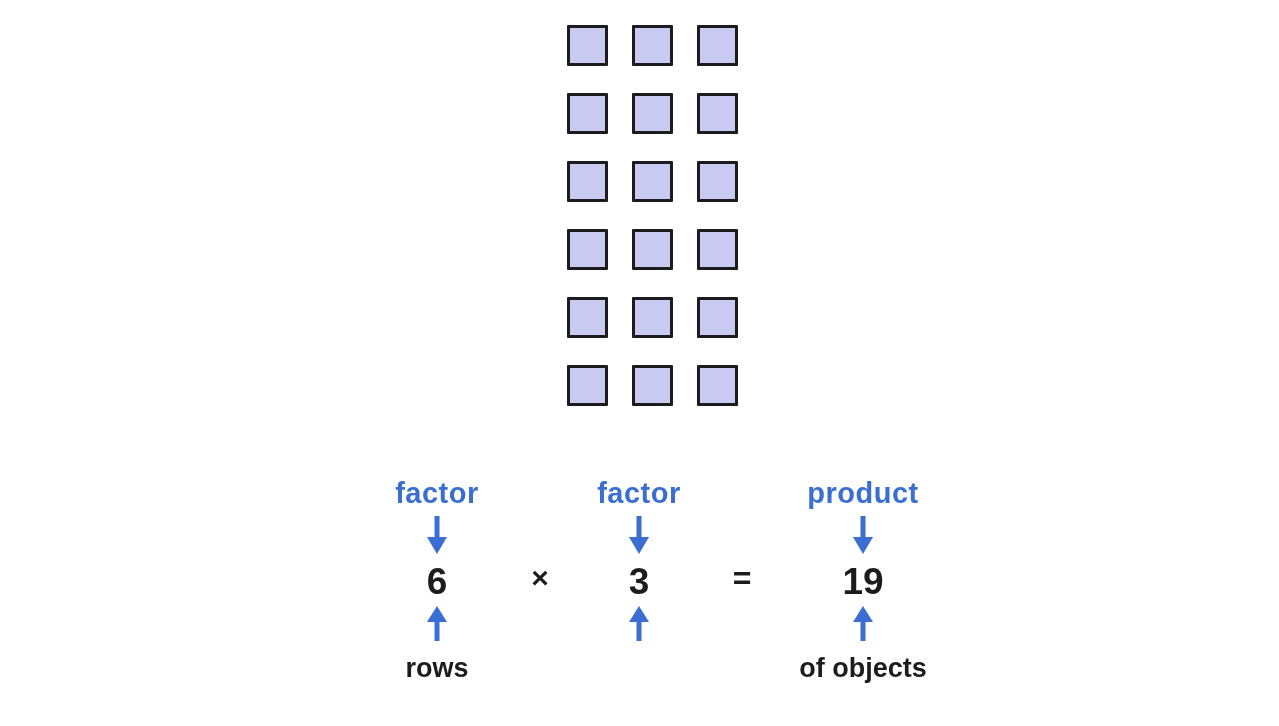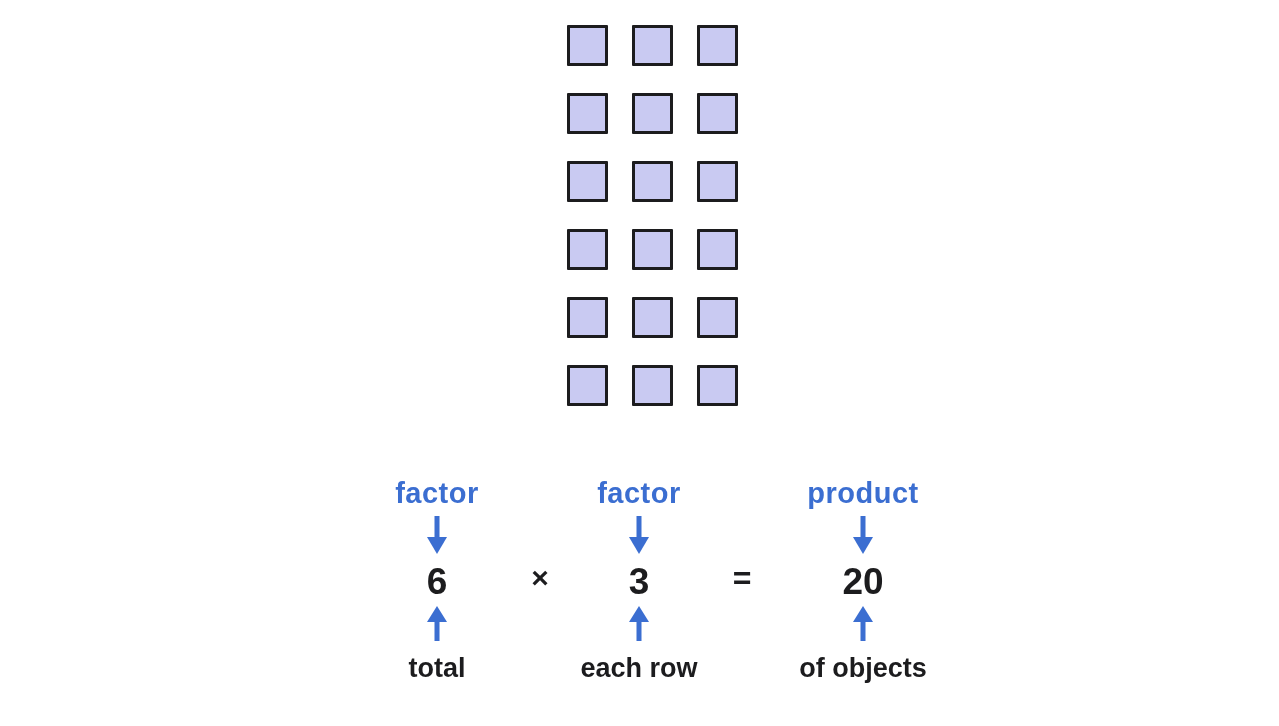--- a/index.html
+++ b/index.html
@@ -120,21 +120,21 @@
       </svg>
   </span>
   <div class="term-value">6</div>
   <span class="arrow arrow-up">
     <svg width="24" height="36" viewBox="0 0 24 36">
         <polygon points="12,0 2,16 22,16" fill="currentColor"></polygon>
         <rect x="9.5" y="13" width="5" height="22" fill="currentColor"></rect>
       </svg>
   </span>
   <div class="annotation">
-    <div>total</div>
+    <div>rows</div>
   </div>
 </div>
 
 <div class="operator op-times">×</div>
 
 <div class="col col-2">
   <div class="term-label">factor</div>
   <span class="arrow arrow-down">
     <svg width="24" height="40" viewBox="0 0 24 40">
         <rect x="9.5" y="1" width="5" height="23" fill="currentColor"></rect>
@@ -142,35 +142,34 @@
       </svg>
   </span>
   <div class="term-value">3</div>
   <span class="arrow arrow-up">
     <svg width="24" height="36" viewBox="0 0 24 36">
         <polygon points="12,0 2,16 22,16" fill="currentColor"></polygon>
         <rect x="9.5" y="13" width="5" height="22" fill="currentColor"></rect>
       </svg>
   </span>
   <div class="annotation">
-    <div>each row</div>
   </div>
 </div>
 
 <div class="operator op-equals">=</div>
 
 <div class="col col-3">
   <div class="term-label">product</div>
   <span class="arrow arrow-down">
     <svg width="24" height="40" viewBox="0 0 24 40">
         <rect x="9.5" y="1" width="5" height="23" fill="currentColor"></rect>
         <polygon points="12,39 2,22 22,22" fill="currentColor"></polygon>
       </svg>
   </span>
-  <div class="term-value">20</div>
+  <div class="term-value">19</div>
   <span class="arrow arrow-up">
     <svg width="24" height="36" viewBox="0 0 24 36">
         <polygon points="12,0 2,16 22,16" fill="currentColor"></polygon>
         <rect x="9.5" y="13" width="5" height="22" fill="currentColor"></rect>
       </svg>
   </span>
   <div class="annotation">
     <div>of objects</div>
   </div>
 </div>

